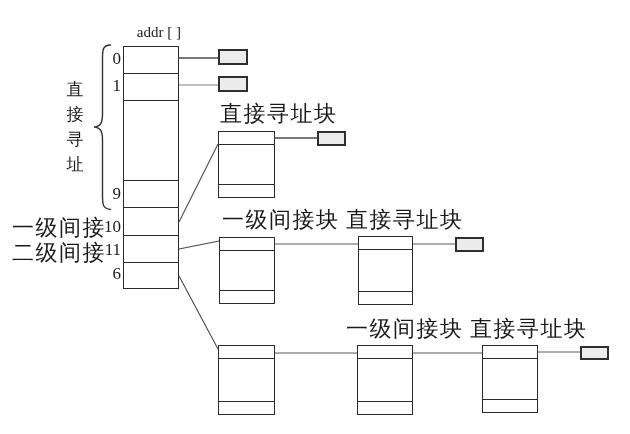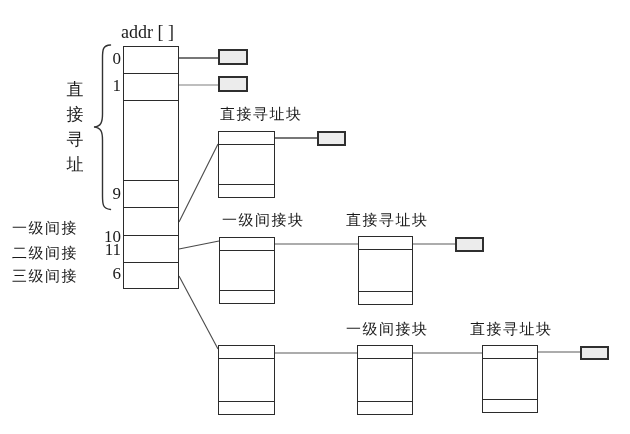--- a/index.html
+++ b/index.html
@@ -3,23 +3,23 @@
 <meta charset="utf-8">
 <style>
   * { margin:0; padding:0; box-sizing:border-box; }
   html,body { background:#ffffff; }
   .stage {
     position:relative; width:630px; height:434px; background:#ffffff;
     font-family:"Liberation Serif","DejaVu Serif",serif; color:#1a1a1a;
     overflow:hidden;
   }
   .abs { position:absolute; }
-  .cjk { font-size:15px; line-height:18px; letter-spacing:1.5px; white-space:nowrap;text-align:right; }
+  .cjk { font-size:22px; line-height:18px; letter-spacing:1.5px; white-space:nowrap;text-align:right; }
   .num { font-size:17px; line-height:18px; text-align:right; font-family:"Liberation Serif","DejaVu Serif",serif; }
-  .title { font-size:18px; line-height:18px; text-align:left; white-space:nowrap; }
+  .title { font-size:15px; line-height:18px; text-align:right; white-space:nowrap; }
   .array-box { border:1.4px solid #2b2b2b; background:#ffffff; }
   .divider { height:0; border-top:1.2px solid #2b2b2b; left:0; right:0; }
   .block { border:1.4px solid #2b2b2b; background:#ffffff; }
   .row-top { position:absolute; left:0; right:0; top:0; height:13px; border-bottom:1.2px solid #2b2b2b; }
   .row-bot { position:absolute; left:0; right:0; bottom:0; height:13px; border-top:1.2px solid #2b2b2b; }
   .datablock { background:#ececec; border:2px solid #2f2f2f; }
   .vlabel { display:flex; flex-direction:column; align-items:center;
             font-size:17px; line-height:25px; width:22px; }
   svg.overlay { position:absolute; left:0; top:0; }
 </style>
@@ -63,34 +63,33 @@
     <div class="abs divider" style="top:53px;"></div>
     <div class="abs divider" style="top:133px;"></div>
     <div class="abs divider" style="top:160px;"></div>
     <div class="abs divider" style="top:188px;"></div>
     <div class="abs divider" style="top:215px;"></div>
   </div>
 
   <div class="abs num" style="left:85px; top:50px;  width:36px;">0</div>
   <div class="abs num" style="left:85px; top:77px;  width:36px;">1</div>
   <div class="abs num" style="left:85px; top:185px; width:36px;">9</div>
-  <div class="abs num" style="left:85px; top:228px; width:36px;">10</div>
+  <div class="abs num" style="left:85px; top:218px; width:36px;">10</div>
   <div class="abs num" style="left:85px; top:241px; width:36px;">11</div>
   <div class="abs num" style="left:85px; top:265px; width:36px;">6</div>
 
   <div class="abs vlabel" style="left:64px; top:77px;">
     <span>直</span>
     <span>接</span>
     <span>寻</span>
     <span>址</span>
   </div>
 
   <div class="abs cjk" style="left:12px; top:219px;">一级间接</div>
   <div class="abs cjk" style="left:12px; top:244px;">二级间接</div>
-  <div class="abs cjk" style="left:12px; top:267px;">三级间接</div>
 
   <div class="abs cjk" style="left:220px; top:105px;">直接寻址块</div>
   <div class="abs block" style="left:218px; top:131px; width:57px; height:67px;">
     <div class="row-top"></div>
     <div class="row-bot"></div>
   </div>
 
   <div class="abs cjk" style="left:222px; top:211px;">一级间接块</div>
   <div class="abs block" style="left:219px; top:237px; width:56px; height:67px;">
     <div class="row-top"></div>

